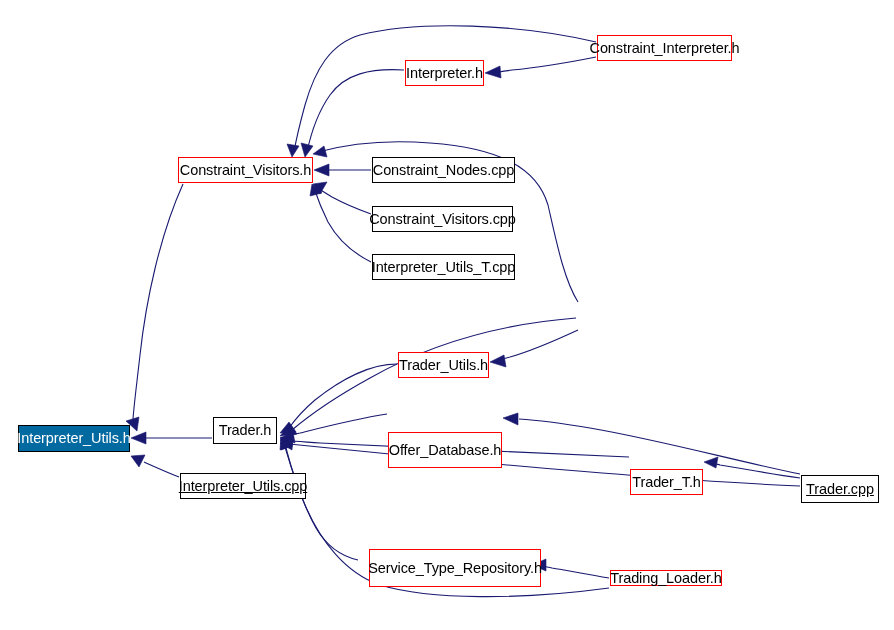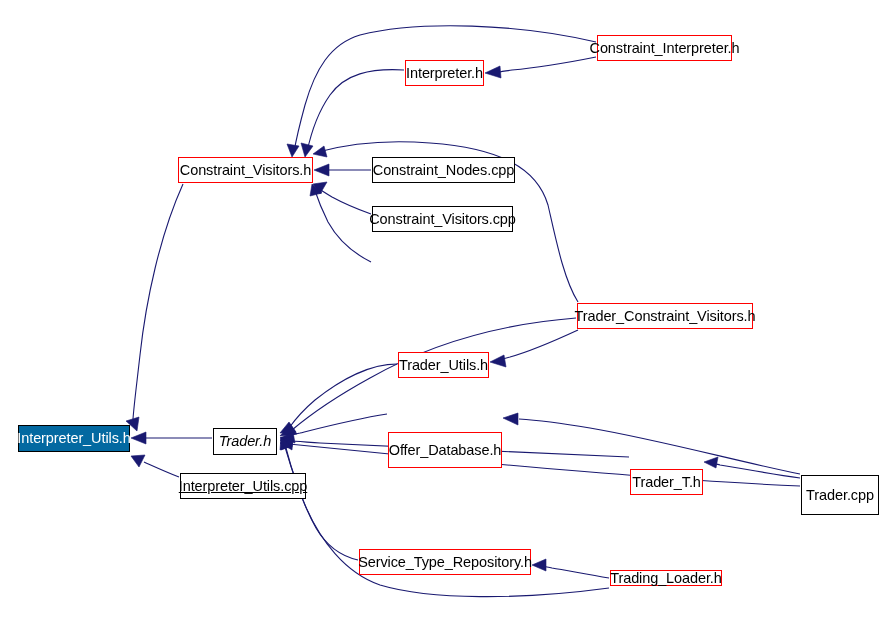--- a/index.html
+++ b/index.html
@@ -193,50 +193,50 @@
   </div>
 
   <div class="node" style="left:372px; top:157px; width:143px; height:26px;">
     <span class="node-label">Constraint_Nodes.cpp</span>
   </div>
 
   <div class="node" style="left:372px; top:206px; width:141px; height:26px;">
     <span class="node-label">Constraint_Visitors.cpp</span>
   </div>
 
-
-  <div class="node header" style="left:577px; top:303px; width:176px; height:26px;">
-    <span class="node-label">Trader_Constraint_Visitors.h</span>
-  </div>
+  <div class="node" style="left:372px; top:254px; width:143px; height:26px;">
+    <span class="node-label">Interpreter_Utils_T.cpp</span>
+  </div>
+
 
   <div class="node header" style="left:398px; top:352px; width:91px; height:26px;">
     <span class="node-label">Trader_Utils.h</span>
   </div>
 
   <div class="node header" style="left:388px; top:401px; width:114px; height:36px;margin-top:31px;">
     <span class="node-label">Offer_Database.h</span>
   </div>
 
-  <div class="node" style="left:213px; top:428px; width:64px; height:27px;font-style:italic;">
+  <div class="node" style="left:213px; top:417px; width:64px; height:27px;">
     <span class="node-label">Trader.h</span>
   </div>
 
   <div class="node" style="left:180px; top:473px; width:126px; height:26px;text-decoration:underline;">
     <span class="node-label">Interpreter_Utils.cpp</span>
   </div>
 
   <div class="node header" style="left:630px; top:449px; width:73px; height:26px;margin-top:20px;">
     <span class="node-label">Trader_T.h</span>
   </div>
 
-  <div class="node" style="left:801px; top:475px; width:78px; height:40px;">
+  <div class="node" style="left:801px; top:475px; width:78px; height:28px;text-decoration:underline;">
     <span class="node-label">Trader.cpp</span>
   </div>
 
-  <div class="node header" style="left:359px; top:549px; width:172px; height:26px;text-align:right;">
+  <div class="node header" style="left:369px; top:549px; width:172px; height:38px;text-align:right;">
     <span class="node-label">Service_Type_Repository.h</span>
   </div>
 
   <div class="node header" style="left:610px; top:570px; width:112px; height:16px;">
     <span class="node-label">Trading_Loader.h</span>
   </div>
 
 </div>
 
 </body></html>

